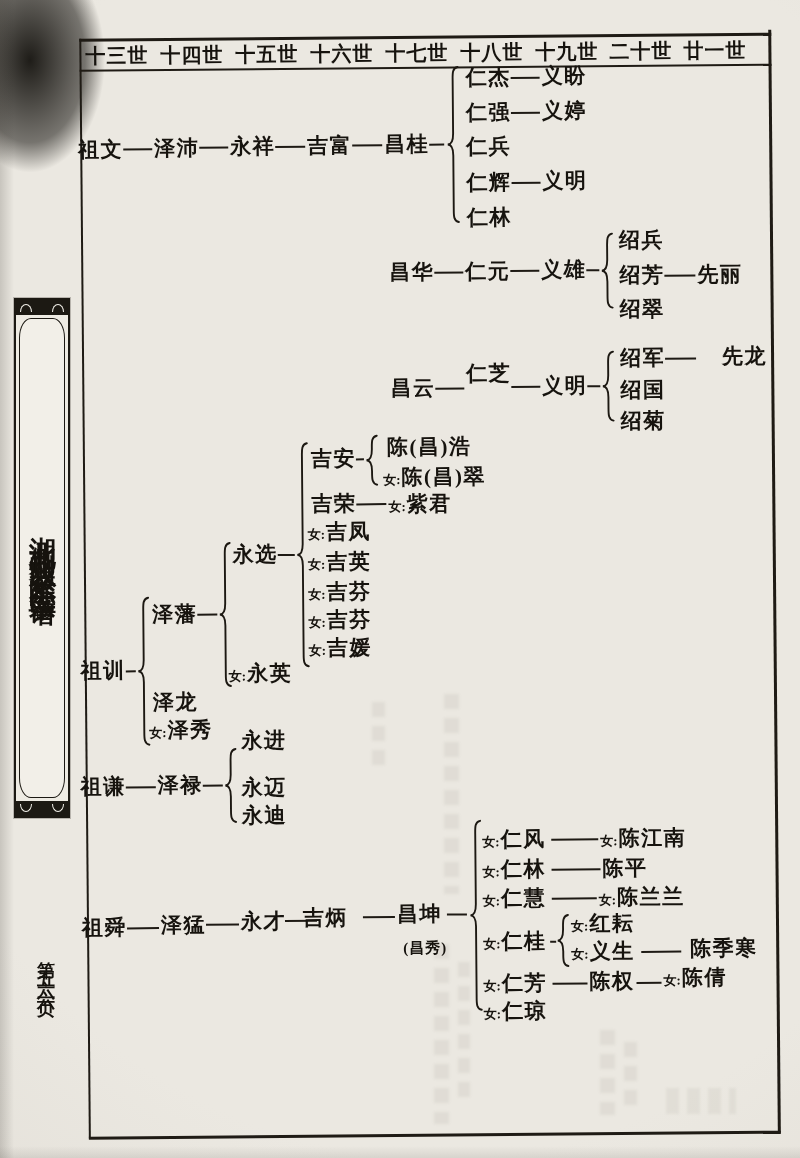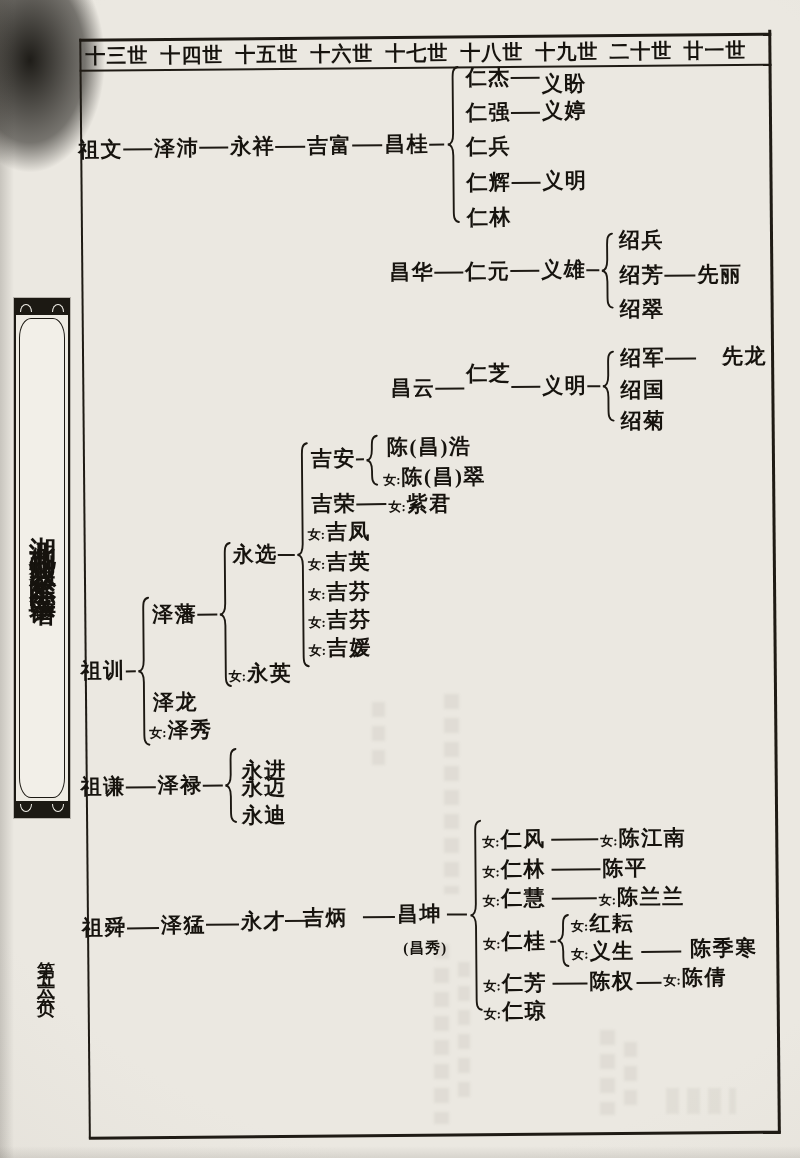--- a/index.html
+++ b/index.html
@@ -108,21 +108,21 @@
     <div class="ds" style="left:279px;top:145px;width:30px"></div>
     <span class="nm" style="left:311px;top:134px">吉富</span>
     <div class="ds" style="left:356px;top:144px;width:30px"></div>
     <span class="nm" style="left:388px;top:133px">昌桂</span>
     <div class="ds" style="left:433px;top:144px;width:15px"></div>
     <svg class="brace" style="left:450px;top:66px" width="14" height="158" viewBox="0 0 14 158">
         <path d="M12 1.5 C6.5 2.5 7 8.5 7 15 L7 68 C7 75 5 79 1.5 79 C5 79 7 83 7 90 L7 143 C7 149.5 6.5 155.5 12 156.5" fill="none" stroke="#1c1812" stroke-width="1.9" stroke-linecap="round"></path>
       </svg>
     <span class="nm" style="left:470px;top:67px">仁杰</span>
     <div class="ds" style="left:515px;top:78px;width:29px"></div>
-    <span class="nm" style="left:546px;top:74px">义盼</span>
+    <span class="nm" style="left:546px;top:66px">义盼</span>
     <span class="nm" style="left:470px;top:102px">仁强</span>
     <div class="ds" style="left:515px;top:113px;width:29px"></div>
     <span class="nm" style="left:546px;top:101px">义婷</span>
     <span class="nm" style="left:470px;top:136px">仁兵</span>
     <span class="nm" style="left:470px;top:172px">仁辉</span>
     <div class="ds" style="left:515px;top:183px;width:29px"></div>
     <span class="nm" style="left:546px;top:171px">义明</span>
     <span class="nm" style="left:470px;top:207px">仁林</span>
 
     <span class="nm" style="left:392px;top:261px">昌华</span>
@@ -193,21 +193,21 @@
     <span class="nm" style="left:152px;top:689px">泽龙</span>
     <span class="nm" style="left:148px;top:717px"><span class="nu">女:</span><span>泽秀</span></span>
 
     <span class="nm" style="left:79px;top:773px">祖谦</span>
     <div class="ds" style="left:124px;top:784px;width:30px"></div>
     <span class="nm" style="left:156px;top:772px">泽禄</span>
     <div class="ds" style="left:201px;top:783px;width:20px"></div>
     <svg class="brace" style="left:222px;top:746px" width="14" height="76" viewBox="0 0 14 76">
         <path d="M12 1.5 C6.5 2.5 7 8.5 7 15 L7 27 C7 34 5 38 1.5 38 C5 38 7 42 7 49 L7 61 C7 67.5 6.5 73.5 12 74.5" fill="none" stroke="#1c1812" stroke-width="1.9" stroke-linecap="round"></path>
       </svg>
-    <span class="nm" style="left:240px;top:758px">永进</span>
+    <span class="nm" style="left:240px;top:728px">永进</span>
     <span class="nm" style="left:240px;top:775px">永迈</span>
     <span class="nm" style="left:240px;top:803px">永迪</span>
 
     <span class="nm" style="left:79px;top:914px">祖舜</span>
     <div class="ds" style="left:124px;top:925px;width:32px"></div>
     <span class="nm" style="left:158px;top:912px">泽猛</span>
     <div class="ds" style="left:203px;top:922px;width:33px"></div>
     <span class="nm" style="left:238px;top:909px">永才</span>
     <div class="ds" style="left:282px;top:919px;width:32px"></div>
     <span class="nm" style="left:300px;top:906px">吉炳</span>

